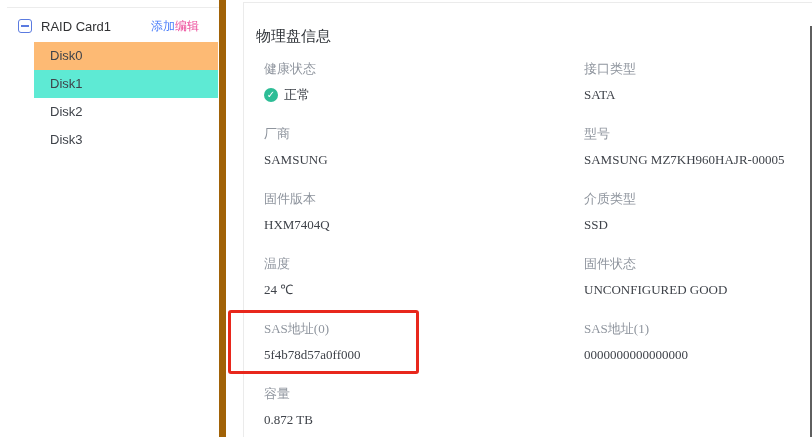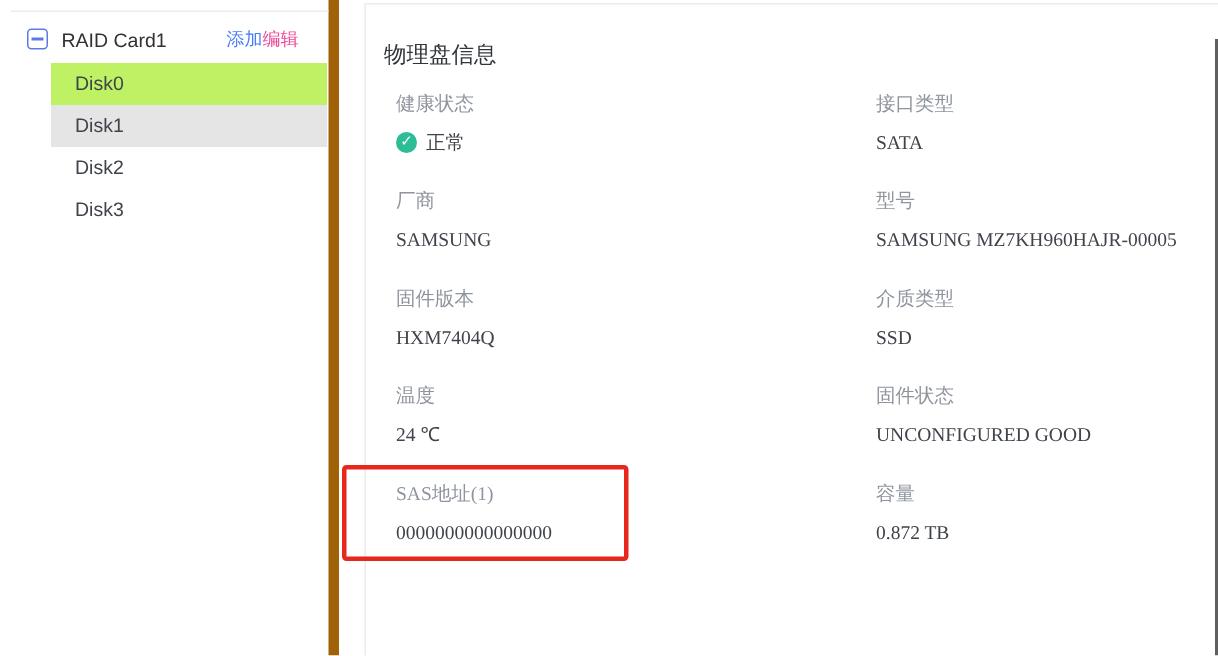--- a/index.html
+++ b/index.html
@@ -20,22 +20,22 @@
              border-top:2px solid #5b7be0; }
   .root-label { margin-left:9px; font-size:13px; color:#303133; flex:1 1 auto;
              white-space:nowrap; }
   .root-actions { display:flex; }
   .link-add { font-size:12px; color:#4a7dfa; cursor:pointer; text-decoration:none; }
   .link-edit { font-size:12px; color:#ec4899; cursor:pointer; text-decoration:none; }
 
   .disk-list { position:absolute; left:34px; top:42px; width:184px; }
   .disk-item { height:28px; line-height:28px; padding-left:16px; font-size:13px;
              color:#3f434a; cursor:pointer; }
-  .disk-item.sel { background:#bef264; }
-  .disk-item.faint { background:#e5e5e5; }
+  .disk-item.sel { background:#fdba74; }
+  .disk-item.faint { background:#5eead4; }
 
   
   .card { position:absolute; left:243px; top:2px; width:633px; height:435px;
           background:#fff; border:1px solid #ebebeb; border-bottom:none;font-family:Liberation Serif, serif; }
   .page-title { margin:24px 0 14px 12px; font-size:15px; font-weight:400; color:#32363b; }
   .grid { display:grid; grid-template-columns:320px 1fr; padding:0 10px 0 20px; }
   .field { margin-bottom:21px; }
   .flabel { font-size:13px; color:#8f959e; line-height:18px; margin-bottom:8px; }
   .fvalue { font-size:13px; color:#3f434a; line-height:18px; }
   .health-wrap { display:flex; align-items:center; }
@@ -110,20 +110,24 @@
       </div>
       <div class="field">
         <div class="flabel">温度</div>
         <div class="fvalue">24 ℃</div>
       </div>
 
       <div class="field">
         <div class="flabel">固件状态</div>
         <div class="fvalue">UNCONFIGURED GOOD</div>
       </div>
+      <div class="field">
+        <div class="flabel">SAS地址(0)</div>
+        <div class="fvalue">5f4b78d57a0ff000</div>
+      </div>
 
       <div class="field">
         <div class="flabel">SAS地址(1)</div>
         <div class="fvalue">0000000000000000</div>
       </div>
       <div class="field">
         <div class="flabel">容量</div>
         <div class="fvalue">0.872 TB</div>
       </div>
 

